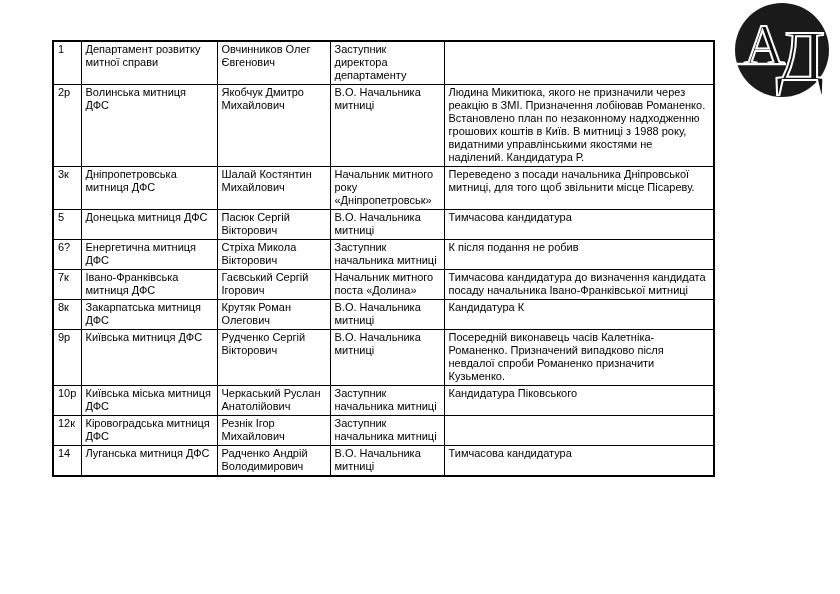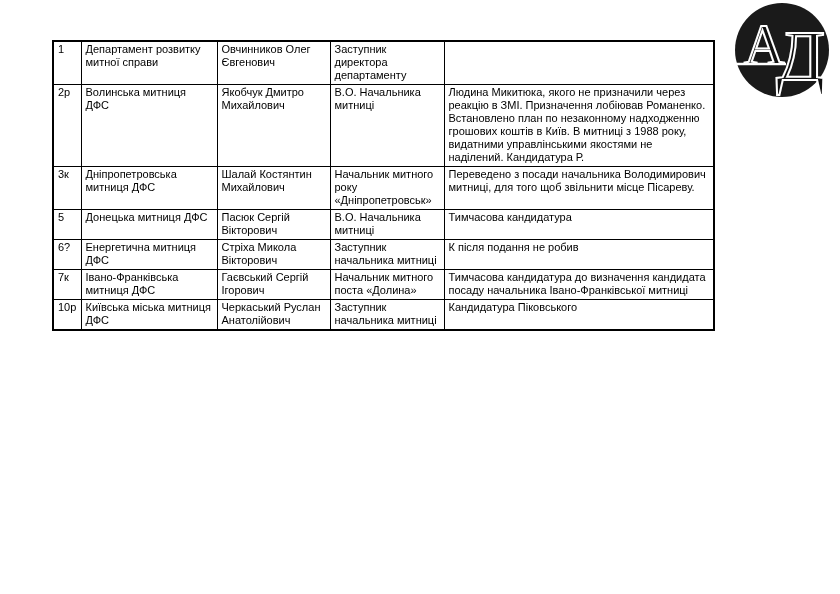--- a/index.html
+++ b/index.html
@@ -78,21 +78,21 @@
           <td>Волинська митниця ДФС</td>
           <td>Якобчук Дмитро Михайлович</td>
           <td>В.О. Начальника митниці</td>
           <td>Людина Микитюка, якого не призначили через реакцію в ЗМІ. Призначення лобіював Романенко. Встановлено план по незаконному надходженню грошових коштів в Київ. В митниці з 1988 року, видатними управлінськими якостями не наділений. Кандидатура Р.</td>
         </tr>
         <tr>
           <td>3к</td>
           <td>Дніпропетровська митниця ДФС</td>
           <td>Шалай Костянтин Михайлович</td>
           <td>Начальник митного року «Дніпропетровськ»</td>
-          <td>Переведено з посади начальника Володимирович митниці, для того щоб звільнити місце Пісареву.</td>
+          <td>Переведено з посади начальника Дніпровської митниці, для того щоб звільнити місце Пісареву.</td>
         </tr>
         <tr>
           <td>5</td>
           <td>Донецька митниця ДФС</td>
           <td>Пасюк Сергій Вікторович</td>
           <td>В.О. Начальника митниці</td>
           <td>Тимчасова кандидатура</td>
         </tr>
         <tr>
           <td>6?</td>
@@ -102,25 +102,53 @@
           <td>К після подання не робив</td>
         </tr>
         <tr>
           <td>7к</td>
           <td>Івано-Франківська митниця ДФС</td>
           <td>Гаєвський Сергій Ігорович</td>
           <td>Начальник митного поста «Долина»</td>
           <td>Тимчасова кандидатура до визначення кандидата посаду начальника Івано-Франківської митниці</td>
         </tr>
         <tr>
+          <td>8к</td>
+          <td>Закарпатська митниця ДФС</td>
+          <td>Крутяк Роман Олегович</td>
+          <td>В.О. Начальника митниці</td>
+          <td>Кандидатура К</td>
+        </tr>
+        <tr>
+          <td>9р</td>
+          <td>Київська митниця ДФС</td>
+          <td>Рудченко Сергій Вікторович</td>
+          <td>В.О. Начальника митниці</td>
+          <td>Посередній виконавець часів Калетніка-Романенко. Призначений випадково після невдалої спроби Романенко призначити Кузьменко.</td>
+        </tr>
+        <tr>
           <td>10р</td>
           <td>Київська міська митниця ДФС</td>
           <td>Черкаський Руслан Анатолійович</td>
           <td>Заступник начальника митниці</td>
           <td>Кандидатура Піковського</td>
+        </tr>
+        <tr>
+          <td>12к</td>
+          <td>Кіровоградська митниця ДФС</td>
+          <td>Резнік Ігор Михайлович</td>
+          <td>Заступник начальника митниці</td>
+          <td></td>
+        </tr>
+        <tr>
+          <td>14</td>
+          <td>Луганська митниця ДФС</td>
+          <td>Радченко Андрій Володимирович</td>
+          <td>В.О. Начальника митниці</td>
+          <td>Тимчасова кандидатура</td>
         </tr>
       </tbody>
   </table>
 
   <div class="logo">
     <svg width="106" height="110" viewBox="0 0 106 110" xmlns="http://www.w3.org/2000/svg">
       <circle cx="48" cy="50" r="47" fill="#1a1a1a"></circle>
       <line x1="2" y1="64" x2="52" y2="64" stroke="#ffffff" stroke-width="2.5"></line>
       <text class="logo-letter" x="10" y="64" font-size="56" fill="#111111" stroke="#ffffff" stroke-width="2">А</text>
       <text class="logo-letter" x="42" y="80" font-size="72" fill="#111111" stroke="#ffffff" stroke-width="2">Д</text>

